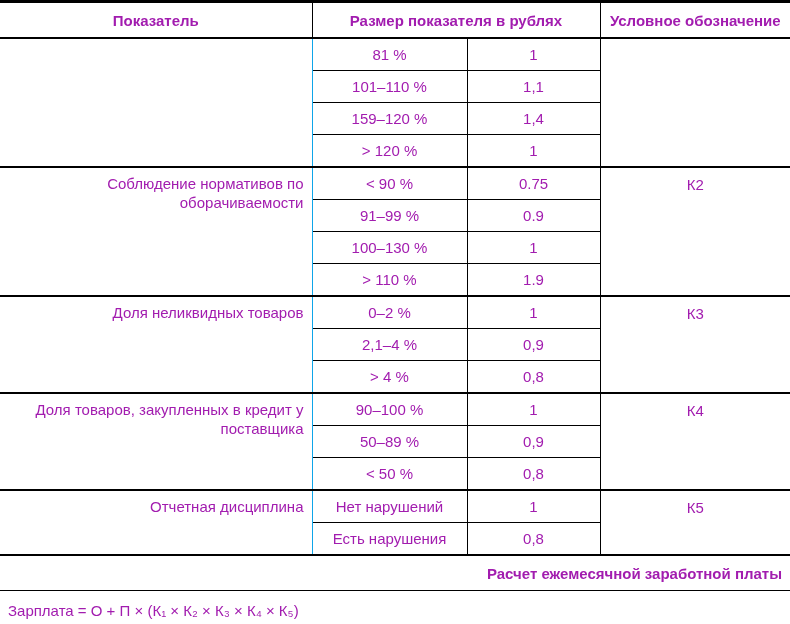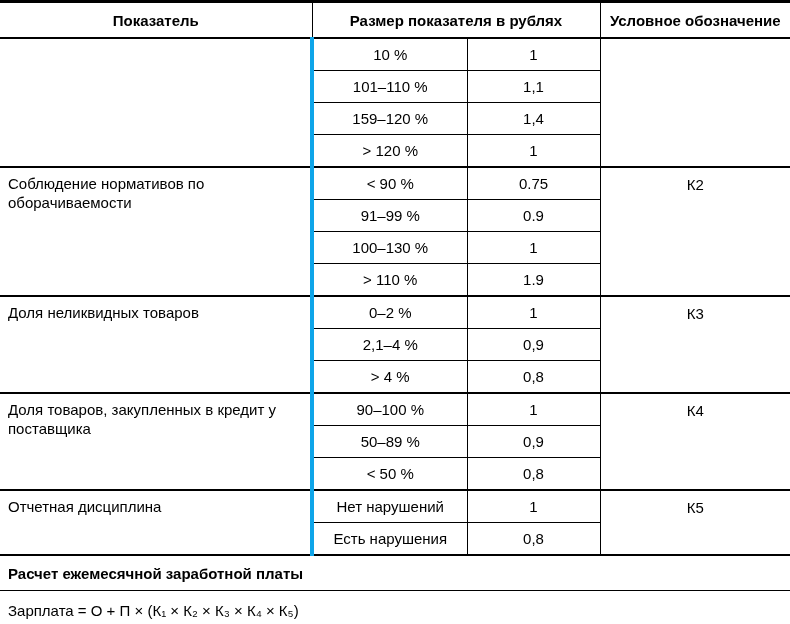--- a/index.html
+++ b/index.html
@@ -2,21 +2,21 @@
 <html><head>
 <meta charset="utf-8">
 <style>
   * { margin: 0; padding: 0; }
   html, body { background: #ffffff; }
   .page {
     width: 790px;
     height: 624px;
     background: #ffffff;
     font-family: "Liberation Sans", "DejaVu Sans", sans-serif;
-    color: #000000;
+    color: #a21caf;
     overflow: hidden;
   }
   table.salary-table {
     border-collapse: collapse;
     table-layout: fixed;
     width: 790px;
     background: #ffffff;
   }
   col.c-indicator   { width: 312px; }
   col.c-range       { width: 155px; }
@@ -37,25 +37,25 @@
 
   tbody td {
     font-size: 15px;
     height: 31px;
     border-top: 1px solid #000;
     vertical-align: middle;
   }
   tr.group-start > td { border-top: 2px solid #000; }
 
   td.c1 {
-    text-align: left;
+    text-align: right;
     vertical-align: top;
     padding: 7px 8px 0 8px;
     line-height: 1.25;
-    border-right: 4px solid #0ea5e9;
+    border-right: 1px solid #0ea5e9;
     hyphens: manual;
   }
   td.range {
     text-align: center;
     border-right: 1px solid #000;
     padding: 0 4px;
   }
   td.val {
     text-align: center;
     border-right: 1px solid #000;
@@ -64,21 +64,21 @@
   td.des {
     text-align: center;
     vertical-align: top;
     padding-top: 8px;
     margin-left: 29px;
   }
   tr.section-row td {
     border-top: 2px solid #000;
     font-weight: bold;
     font-size: 15px;
-    text-align: left;
+    text-align: right;
     padding: 8px 8px;
     height: 18px;
     vertical-align: middle;
   }
   tr.formula-row td {
     border-top: 1px solid #000;
     border-bottom: 2px solid #000;
     font-size: 15px;
     text-align: left;
     padding: 9px 8px 10px 8px;
@@ -101,21 +101,21 @@
       <tr>
         <th class="vline">Показатель</th>
         <th class="vline" colspan="2">Размер показателя в рублях</th>
         <th>Условное обозначение</th>
       </tr>
     </thead>
     <tbody>
 
       <tr class="group-start">
         <td class="c1" rowspan="4"></td>
-        <td class="range">10 %</td>
+        <td class="range">81 %</td>
         <td class="val">1</td>
         <td class="des" rowspan="4"></td>
       </tr>
       <tr>
         <td class="range">101–110 %</td>
         <td class="val">1,1</td>
       </tr>
       <tr>
         <td class="range">159–120 %</td>
         <td class="val">1,4</td>

